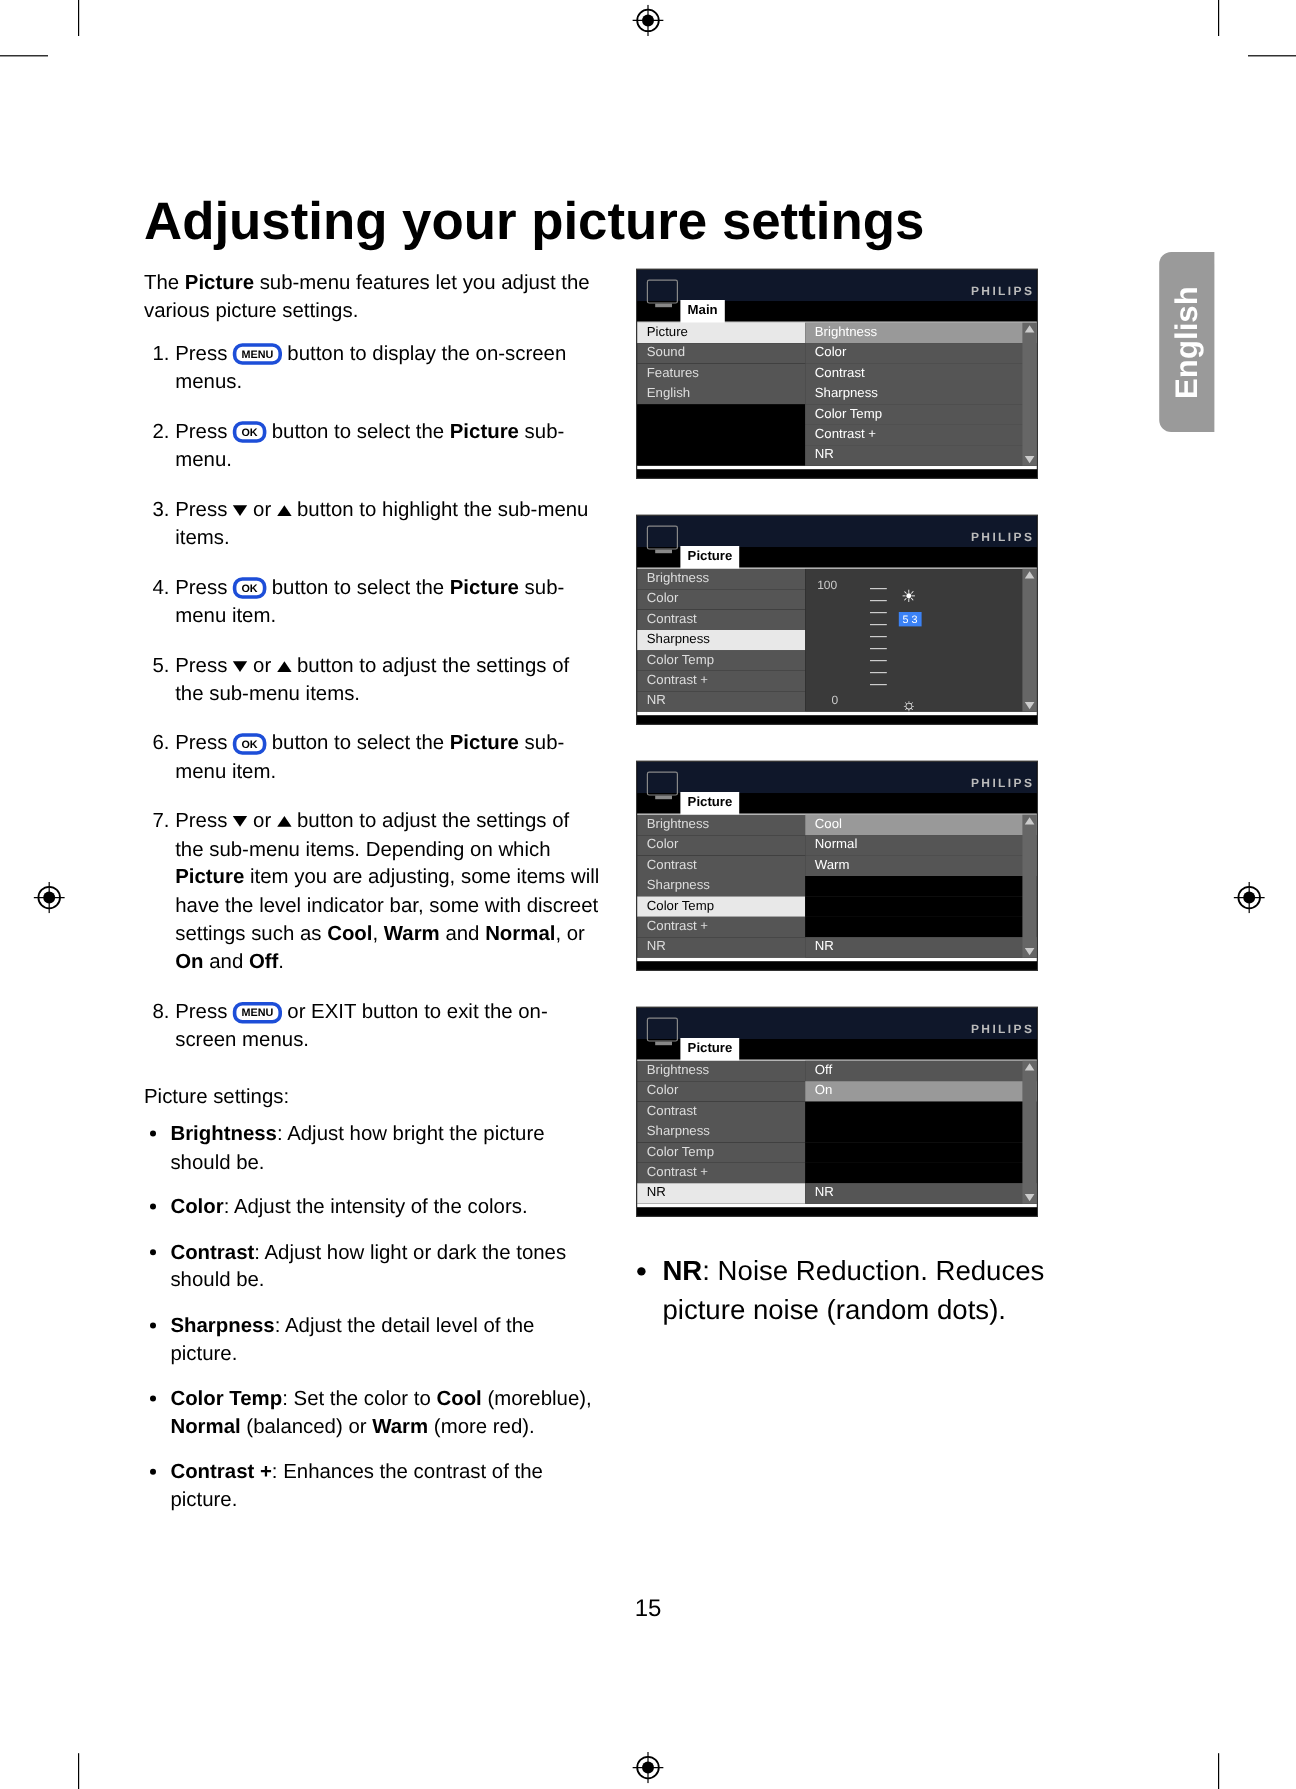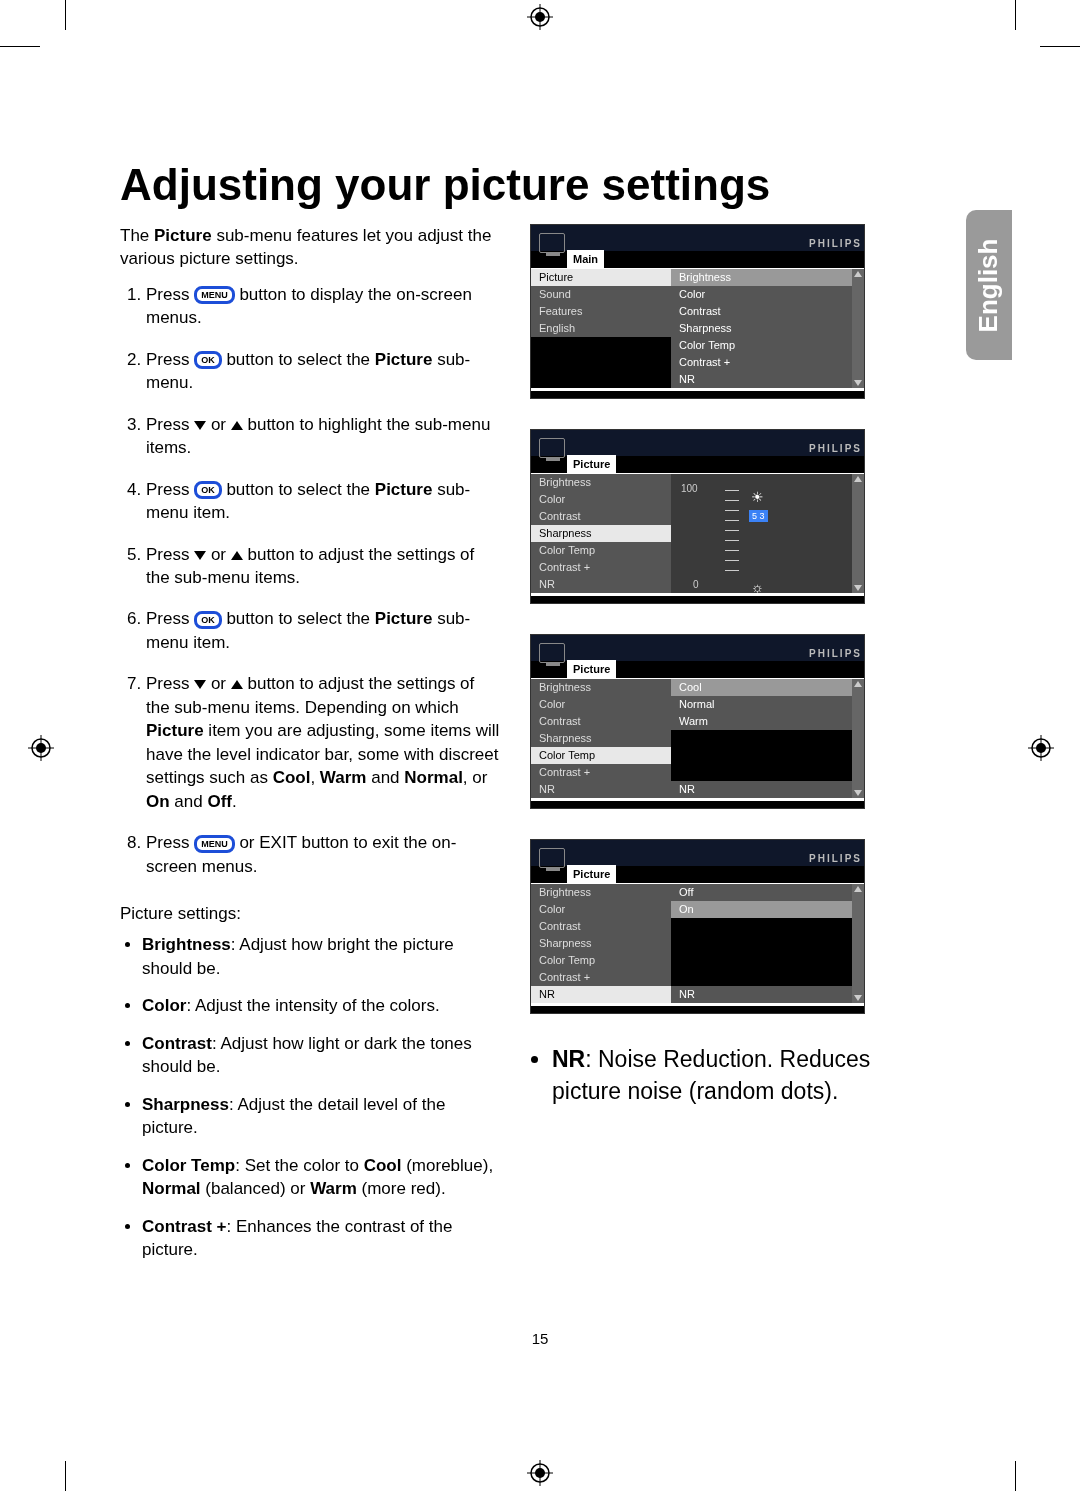--- a/index.html
+++ b/index.html
@@ -66,21 +66,21 @@
     transform: rotate(-90deg);
     color: #fff;
     font-size: 26px;
     font-weight: bold;
   }
   .page-num {
     position: absolute;
     left: 0; right: 0;
     top: 1330px;
     text-align: center;
-    font-size: 15px;
+    font-size: 20px;
   }
   
   .osd {
     width: 335px;
     background: #000;
     color: #ddd;
     font-size: 11px;
     margin-bottom: 30px;
     border: 1px solid #333;
     position: relative;

